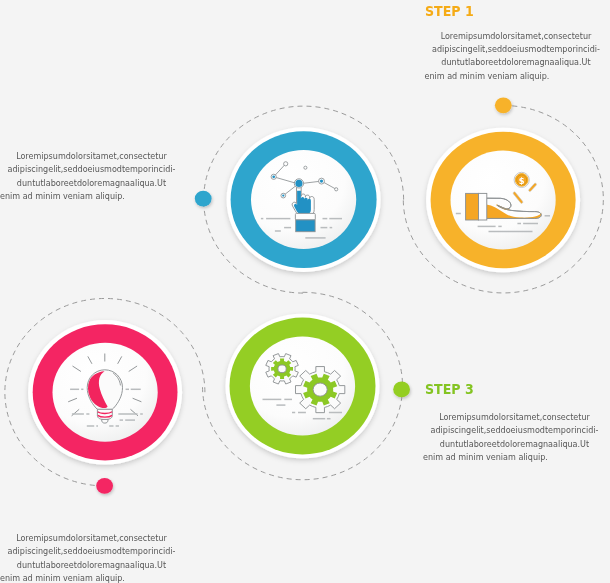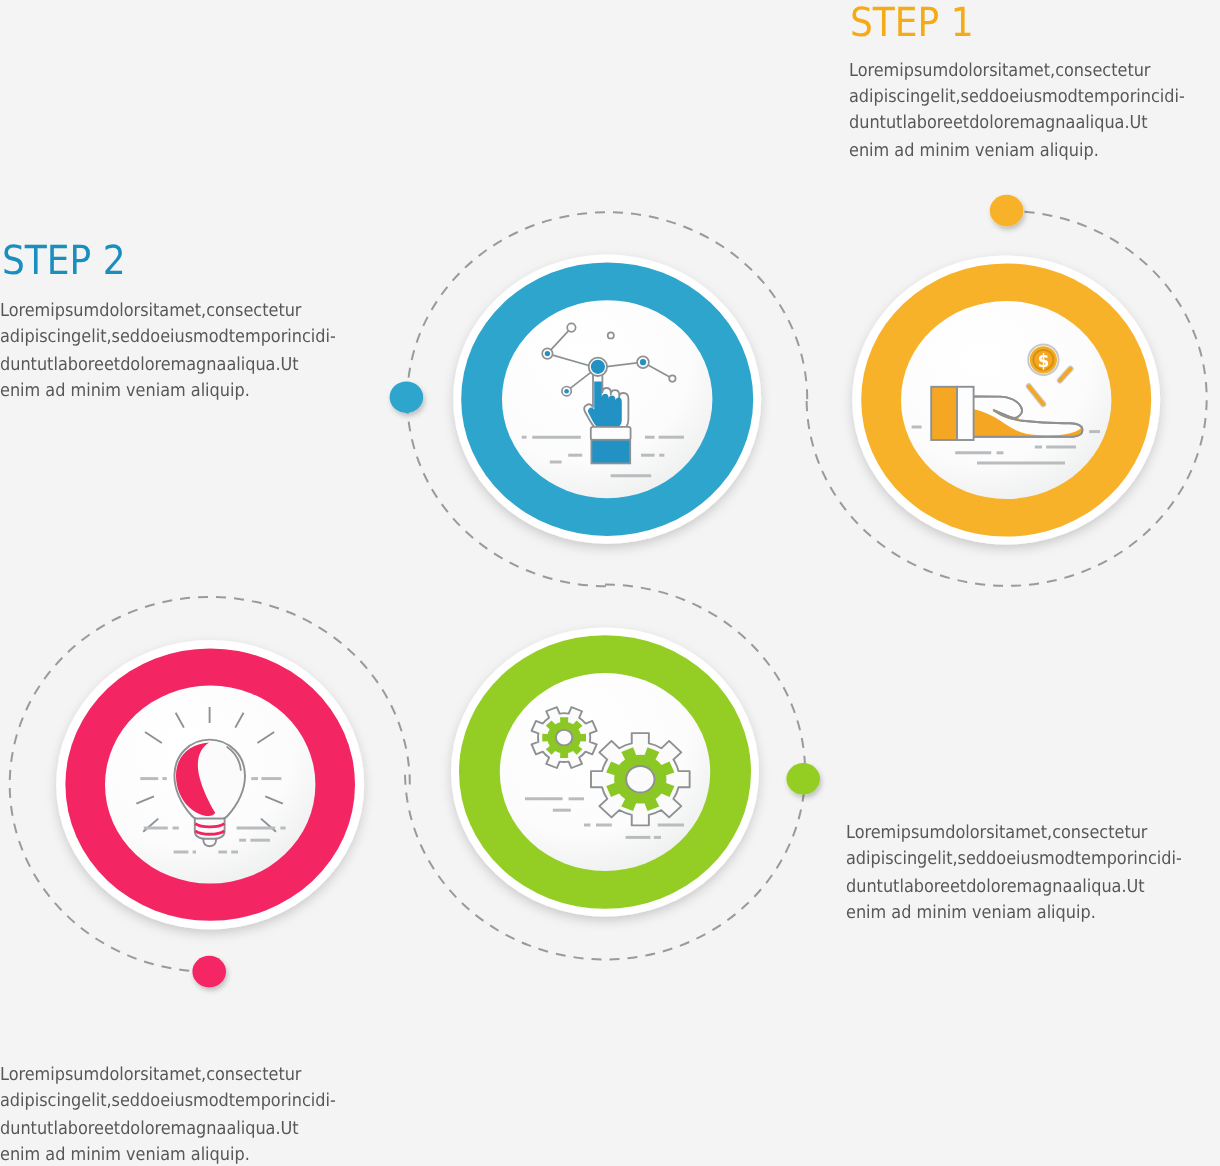--- a/index.html
+++ b/index.html
@@ -1,24 +1,24 @@
 <!DOCTYPE html>
 <html><head>
 <meta charset="utf-8">
 <style>
   html,body{margin:0;padding:0;}
   body{width:610px;height:583px;overflow:hidden;background:#f4f4f4;
        font-family:"DejaVu Sans Condensed","DejaVu Sans",sans-serif;position:relative;}
   #stage{position:absolute;left:0;top:0;width:610px;height:583px;}
   .svg-layer{position:absolute;left:0;top:0;width:610px;height:583px;}
   .txt{position:absolute;}
-  .step-title{font-size:20px;line-height:21.5px;letter-spacing:0px;white-space:nowrap;font-weight:400;}
+  .step-title{font-size:14px;line-height:21.5px;letter-spacing:0px;white-space:nowrap;font-weight:700;}
   .step-body{font-size:8.95px;line-height:13.25px;color:#575757;}
   .step-body .ln{display:block;white-space:nowrap;}
-  .step-body .j{display:flex;justify-content:flex-start;}
+  .step-body .j{display:flex;justify-content:center;}
 </style>
 </head>
 <body>
 
 <div id="stage">
   <svg class="svg-layer" viewBox="0 0 610 583">
     <defs>
       <filter id="shDisc" x="-30%" y="-30%" width="160%" height="160%">
         <feDropShadow dx="0" dy="2.2" stdDeviation="2.6" flood-color="#000" flood-opacity="0.17"></feDropShadow>
       </filter>
@@ -211,21 +211,20 @@
         <span>labore</span>
         <span>et</span>
         <span>dolore</span>
         <span>magna</span>
         <span>aliqua.</span>
         <span>Ut</span>
       </span>
       <span class="ln">enim ad minim veniam aliquip.</span>
     </div>
 
-  <div class="txt step-title" style="left:1px;top:120px;color:#1a8fbf">STEP 2</div>
   <div class="txt step-body" style="left:0px;top:150px;width:183px">
       <span class="ln j">
         <span>Lorem</span>
         <span>ipsum</span>
         <span>dolor</span>
         <span>sit</span>
         <span>amet,</span>
         <span>consectetur</span>
       </span>
       <span class="ln j">
@@ -243,20 +242,21 @@
         <span>labore</span>
         <span>et</span>
         <span>dolore</span>
         <span>magna</span>
         <span>aliqua.</span>
         <span>Ut</span>
       </span>
       <span class="ln">enim ad minim veniam aliquip.</span>
     </div>
 
+  <div class="txt step-title" style="left:425px;top:379px;color:#84c422">STEP 3</div>
   <div class="txt step-body" style="left:423px;top:411px;width:183px">
       <span class="ln j">
         <span>Lorem</span>
         <span>ipsum</span>
         <span>dolor</span>
         <span>sit</span>
         <span>amet,</span>
         <span>consectetur</span>
       </span>
       <span class="ln j">

